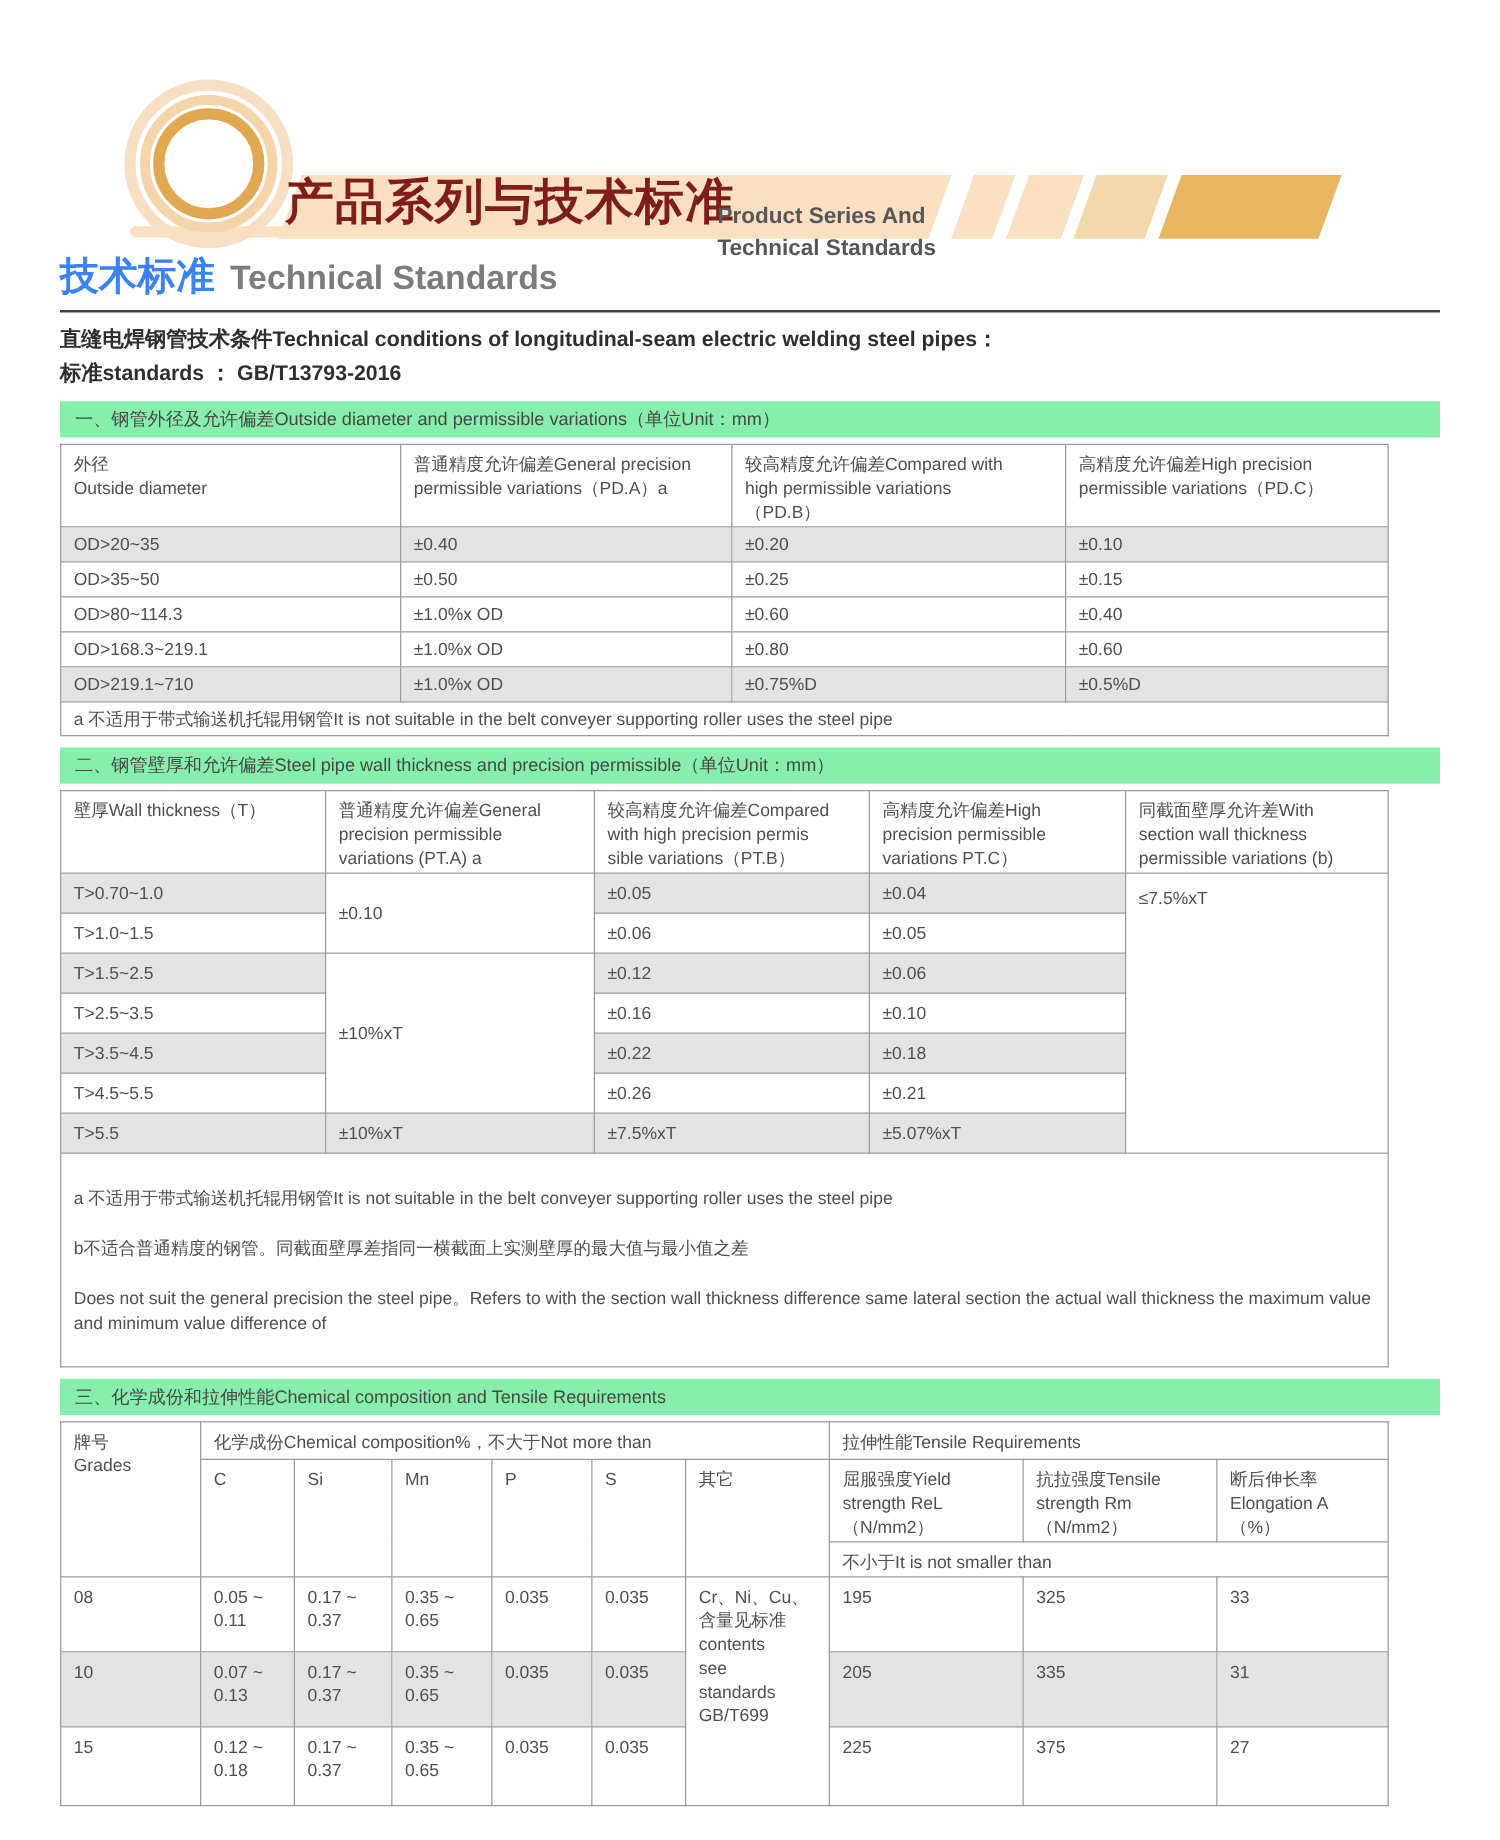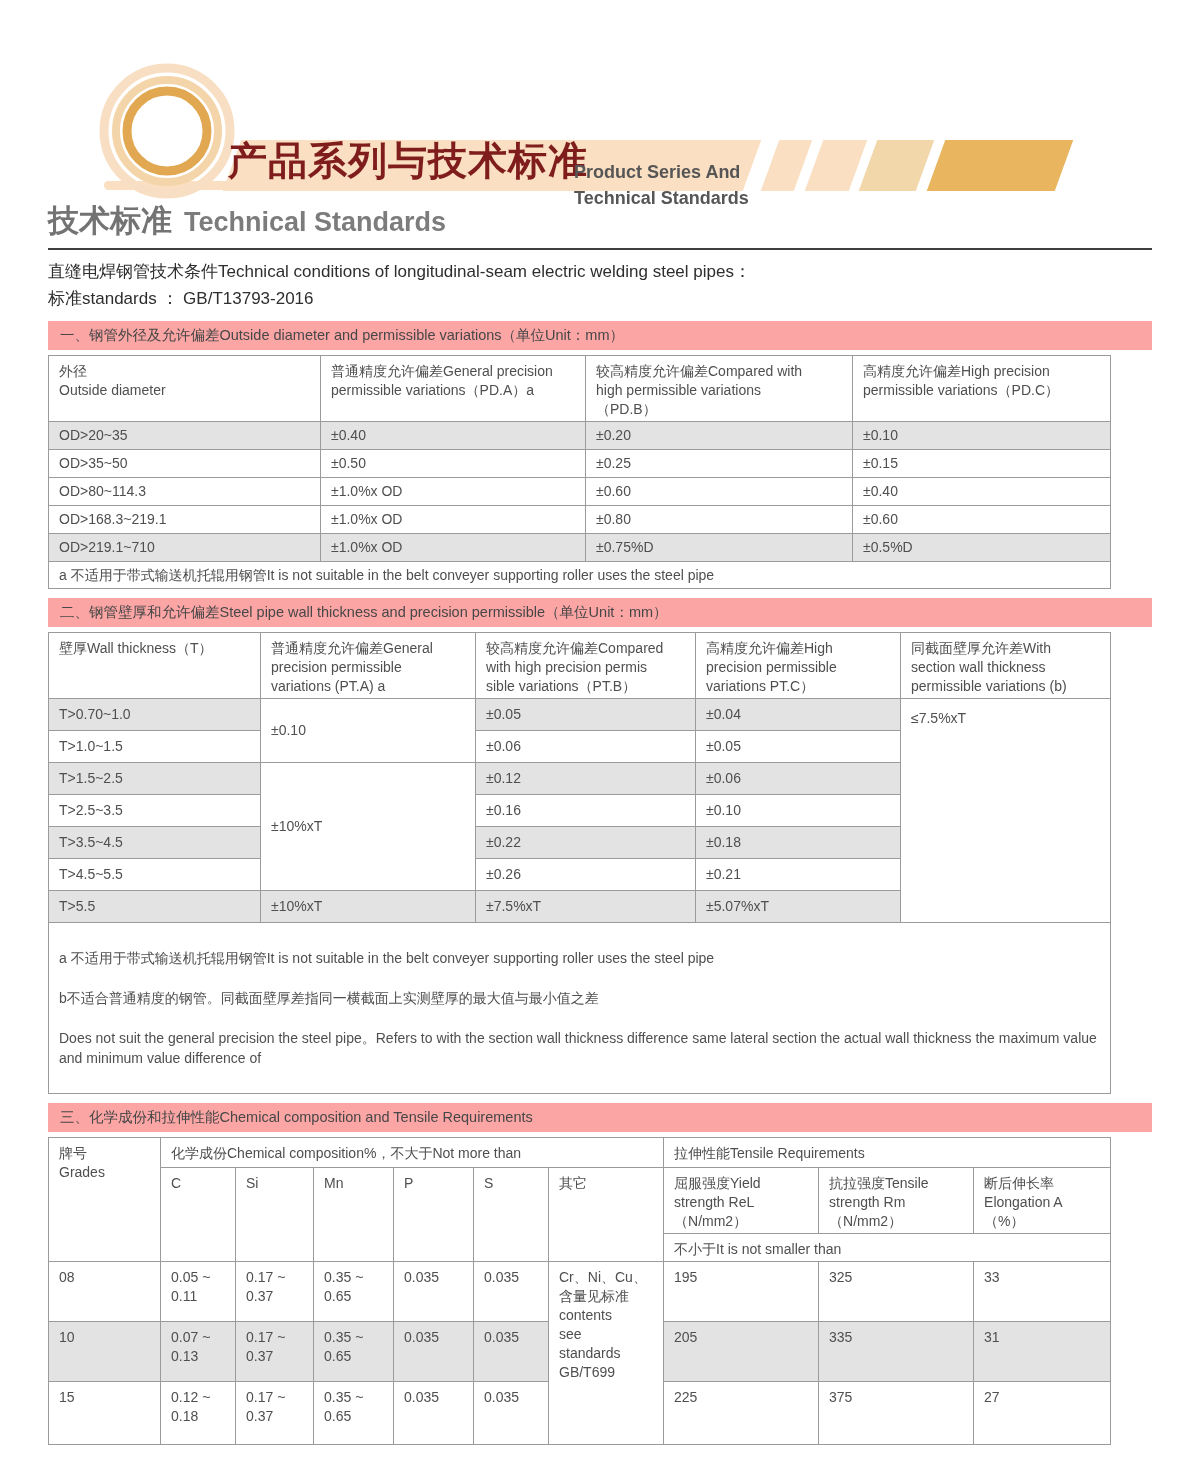--- a/index.html
+++ b/index.html
@@ -14,27 +14,27 @@
   .band{left:232px;width:520px;background:#FADFC2;}
   .stripe.s1{left:770px;width:33px;background:#FADFC2;}
   .stripe.s2{left:814px;width:44px;background:#FADFC2;}
   .stripe.s3{left:868px;width:57px;background:#F2D7AA;}
   .stripe.s4{left:936px;width:128px;background:#E9B55E;}
   .hero-cn{position:absolute;left:228px;top:134px;font-size:39px;font-weight:bold;color:#7f1d1d;letter-spacing:1px;white-space:nowrap;}
   .hero-en{position:absolute;left:574px;top:160px;font-size:18px;font-weight:bold;color:#565656;line-height:1.42;}
 
   
   .heading{margin:0 48px;white-space:nowrap;}
-  .h-cn{font-size:31px;font-weight:bold;color:#737373;}
+  .h-cn{font-size:31px;font-weight:bold;color:#3b82f6;}
   .h-en{font-size:27px;font-weight:bold;color:#7c7c7c;margin-left:12px;}
   .rule{margin:6px 48px 0;border:0;border-top:2px solid #3f3f3f;}
-  .intro{margin:8px 48px 0;font-size:17px;font-weight:normal;color:#2e2e2e;line-height:27px;}
+  .intro{margin:8px 48px 0;font-size:17px;font-weight:bold;color:#2e2e2e;line-height:27px;}
 
   
-  .secbar{margin:9px 48px 5px;background:#fca5a5;color:#474747;font-size:14.5px;
+  .secbar{margin:9px 48px 5px;background:#86efac;color:#474747;font-size:14.5px;
           padding:5px 12px;box-sizing:border-box;}
 
   
   table{border-collapse:collapse;margin:0 48px;width:1062px;table-layout:fixed;}
   td{border:1px solid #9b9b9b;font-size:14px;color:#4f4f4f;padding:2px 10px;
      vertical-align:middle;white-space:pre-line;line-height:19px;overflow:hidden;}
   .g{background:#E3E3E3;}
   .hd{vertical-align:top;padding-top:6px;background:#fff;}
   .t1 tr.hrow{height:60px;}
   .t1 tr.r{height:28px;}

